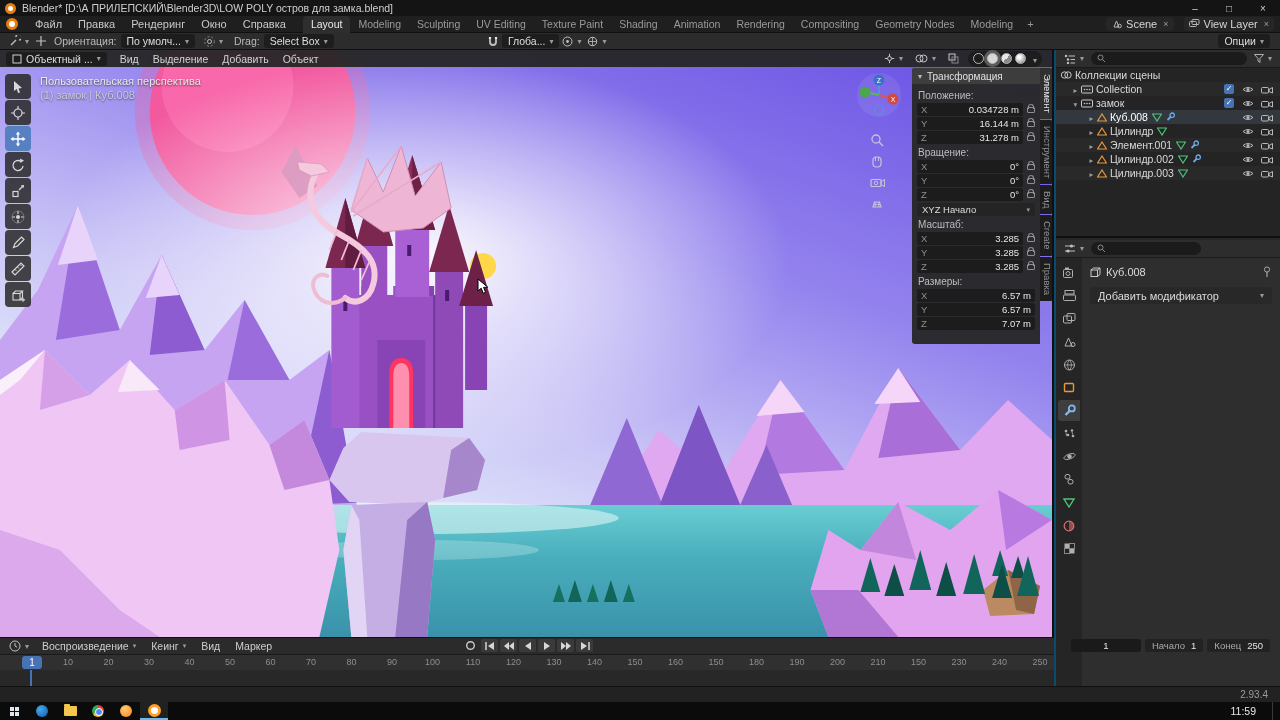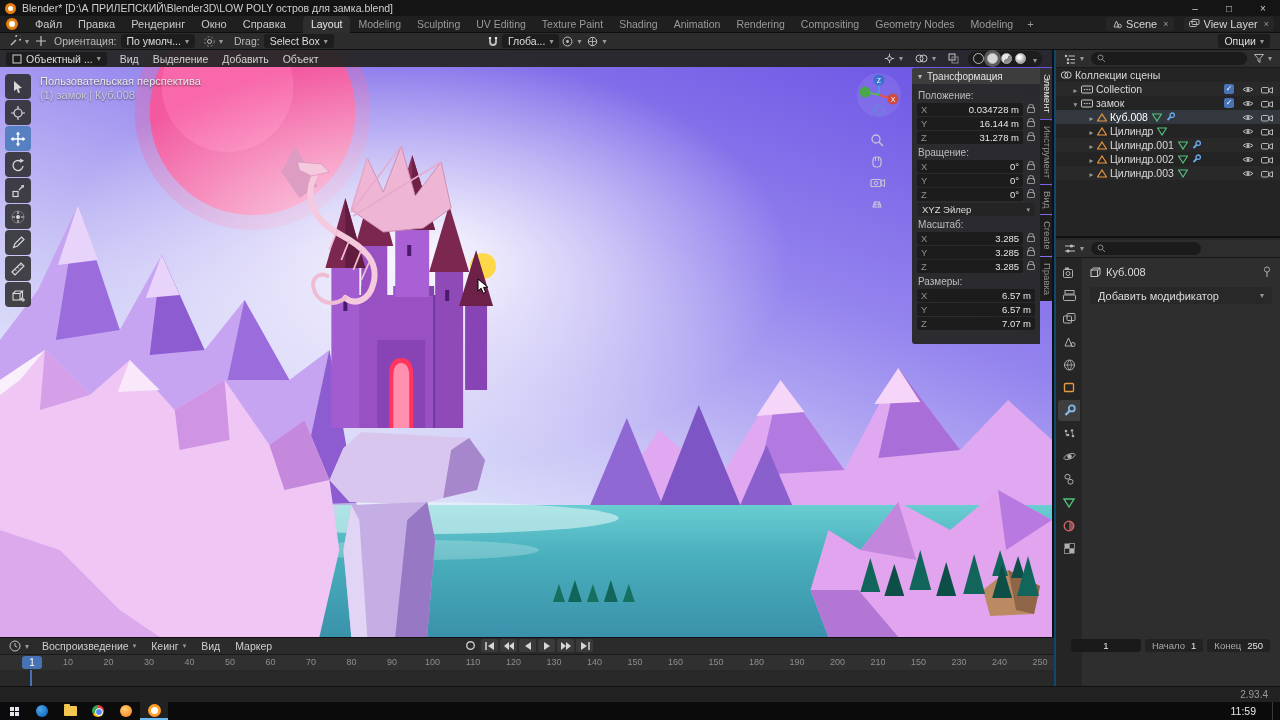--- a/index.html
+++ b/index.html
@@ -589,21 +589,21 @@
             </div>
             <div class="axis-row">
               <span class="axis-field">
                 <span class="ax">Z</span>
                 <span class="val">0°</span>
               </span>
               <span class="lock"></span>
             </div>
           </div>
         <div class="np-dd">
-            <span>XYZ Эйлер</span>
+            <span>XYZ Начало</span>
           </div>
         <div class="np-label">Масштаб:</div>
         <div>
 
         <div class="axis-row">
               <span class="axis-field">
                 <span class="ax">X</span>
                 <span class="val">3.285</span>
               </span>
               <span class="lock"></span>
@@ -831,21 +831,21 @@
           </div>
 
           <div class="o-row mesh ind2 withmod">
             <span class="disc"></span>
 
             <span class="ic i-mesh">
               <svg width="10" height="9">
                 <polygon points="5,1 9.5,8 0.5,8" fill="none" stroke="#e8983f" stroke-width="1.2"></polygon>
               </svg>
             </span>
-            <span class="o-label">Цилиндр.001</span>
+            <span class="o-label">Элемент.001</span>
             <span class="ic i-data" style="margin-left:4px">
               <svg width="10" height="9">
                 <polygon points="0.5,1 9.5,1 5,8" fill="none" stroke="#4fc27a" stroke-width="1.2"></polygon>
               </svg>
             </span>
             <span class="ic i-wrench">
               <svg width="10" height="10">
                 <path d="M2.5,8 L6,4.5" stroke="#6aa9e8" stroke-width="1.8"></path>
                 <circle cx="7.2" cy="3.2" r="2.2" fill="none" stroke="#6aa9e8" stroke-width="1.3"></circle>
               </svg>

